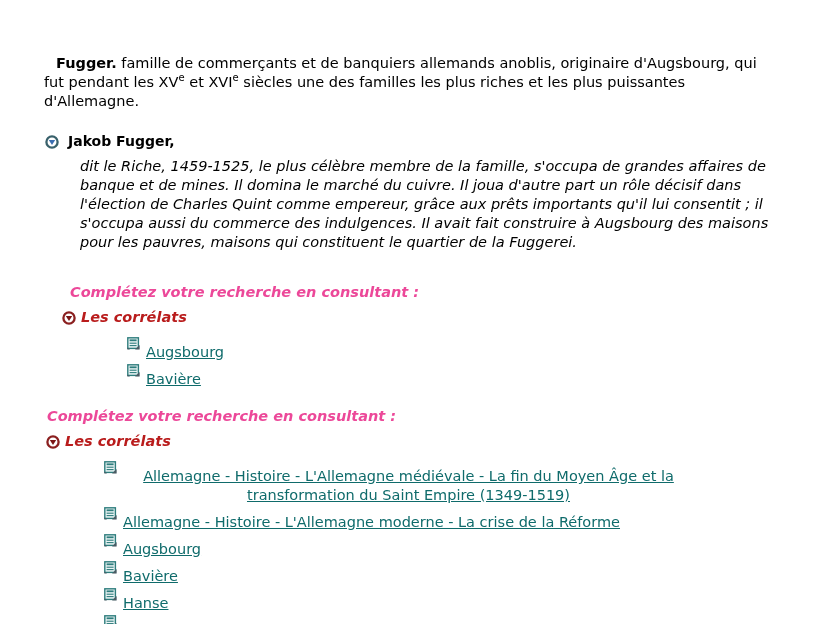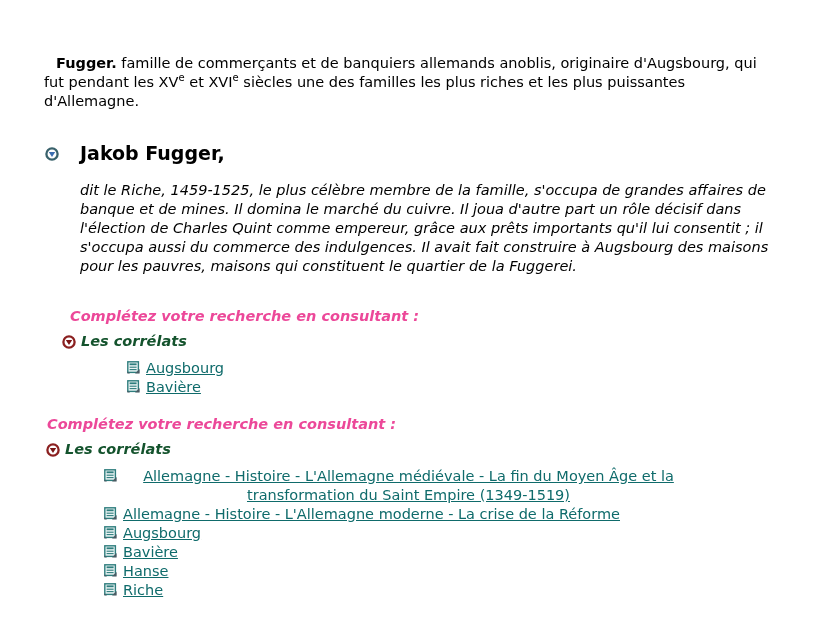--- a/index.html
+++ b/index.html
@@ -28,43 +28,43 @@
   sup { font-size: 10px; line-height: 0; }
 
   
   .entry-header {
     margin: 17px 0 0 45px;
     display: flex;
     align-items: center;
     gap: 5px;
   }
   .entry-title {
-    font-size: 19px;
+    font-size: 14px;
     font-weight: bold;
-    margin: 16px;
+    margin: 4px;
   }
   .entry-body {
     margin: 2px 40px 0 80px;
     width: 708px;
     font-style: italic;
   }
 
   
   .related-heading {
     margin: 0;
     color: #ec4899;
     font-weight: bold;
     font-style: italic;
   }
   .related-sub {
     margin: 6px 0 0 0;
     display: flex;
     align-items: center;
     gap: 5px;
-    color: #14532d;
+    color: #b91c1c;
     font-weight: bold;
     font-style: italic;
   }
   .related-inner { margin: 31px 0 0 70px; }
   .related-inner .related-sub { margin-left: -8px; }
   .related-outer { margin: 18px 0 0 47px; }
   .related-outer .related-sub { margin-left: -1px; }
 
   .links {
     list-style: none;
@@ -75,20 +75,21 @@
     display: flex;
     align-items: flex-start;
     gap: 6px;
     min-height: 19px;
   }
   .related-outer .links li { width: 590px; text-align: center; }
   .links a {
     color: #0f6b6b;
     text-decoration: underline;
     cursor: pointer;
+    margin-top: 8px;
   }
 
   .circle-icon, .doc-icon {
     flex: 0 0 auto;
     display: inline-block;
   }
   .links .doc-icon { margin-top: 2px; cursor: pointer; }
 </style>
 </head>
 <body>

